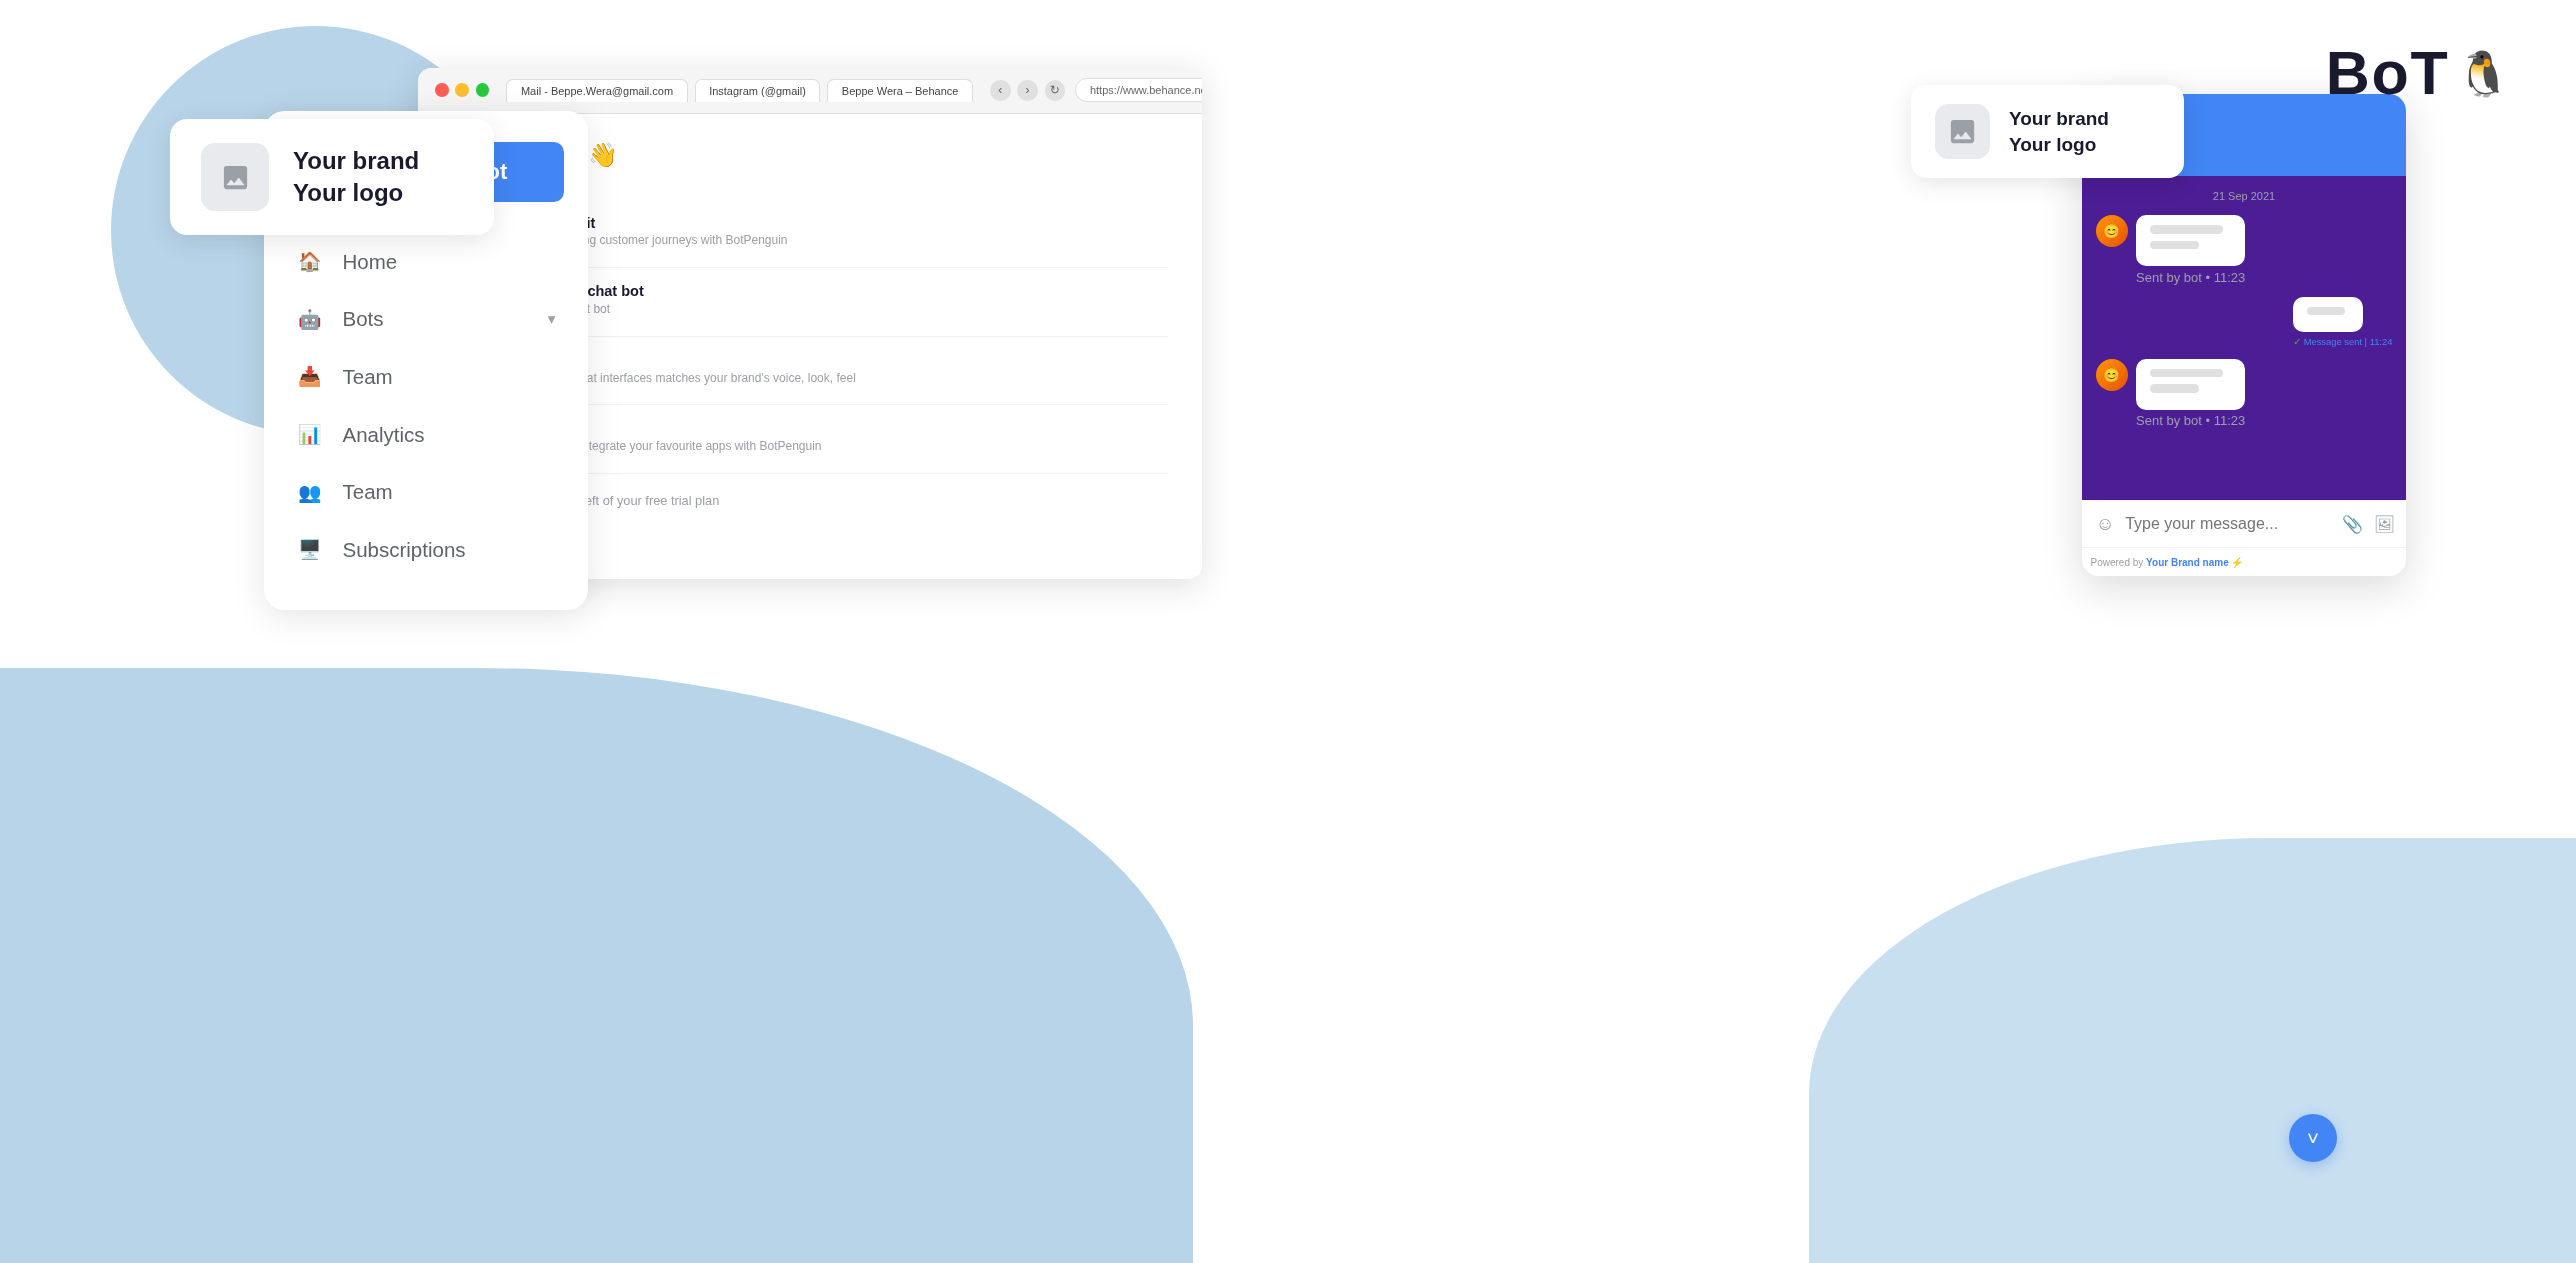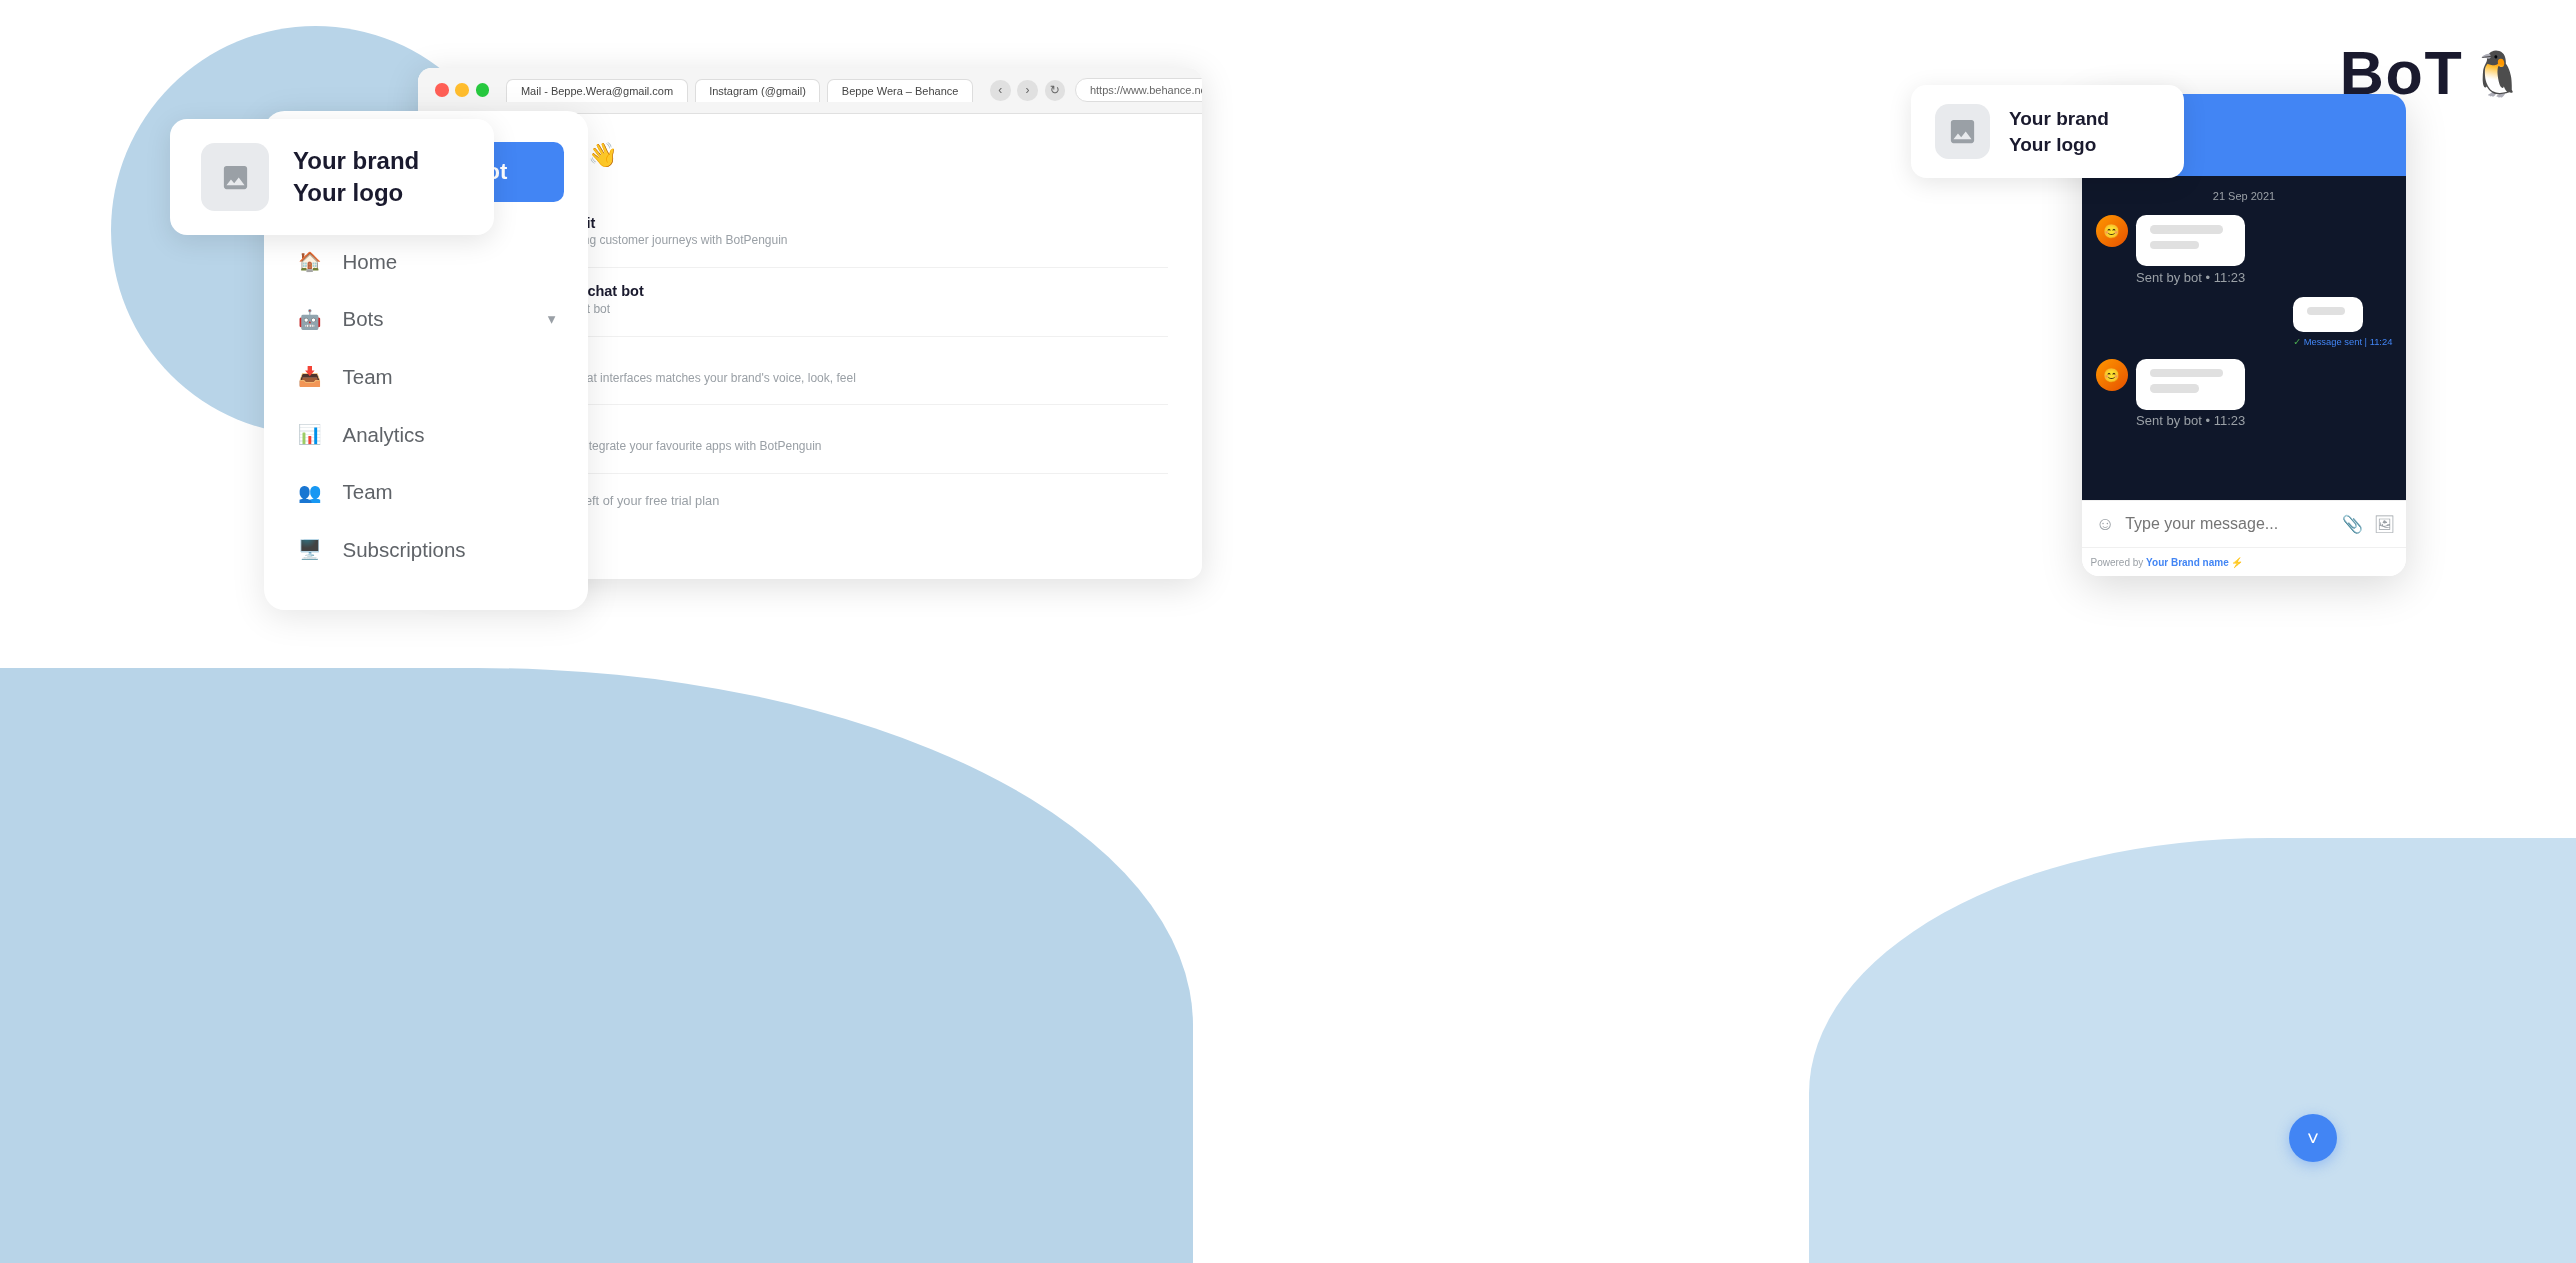--- a/index.html
+++ b/index.html
@@ -41,21 +41,21 @@
       height: 409px;
       background: #b8d4e8;
       border-radius: 50%;
       z-index: 0;
     }
 
     
     .logo-area {
       position: absolute;
       top: 43px;
-      right: 51px;
+      right: 65px;
       z-index: 10;
       display: flex;
       align-items: center;
       gap: 6.8px;
     }
     .logo-text {
       font-size: 61px;
       font-weight: 900;
       letter-spacing: 1.7px;
       line-height: 1;
@@ -339,21 +339,21 @@
     }
     .brand-card-chat .brand-logo-placeholder {
       width: 55px;
       height: 55px;
     }
     .brand-card-chat .brand-text {
       font-size: 19px;
     }
 
     .chat-body {
-      background: #0f172a;
+      background: #4c1d95;
       padding: 13.6px;
       min-height: 324px;
     }
     .chat-date {
       text-align: center;
       font-size: 11px;
       color: #9aa0a6;
       margin-bottom: 13.6px;
     }
     .chat-message-row {

